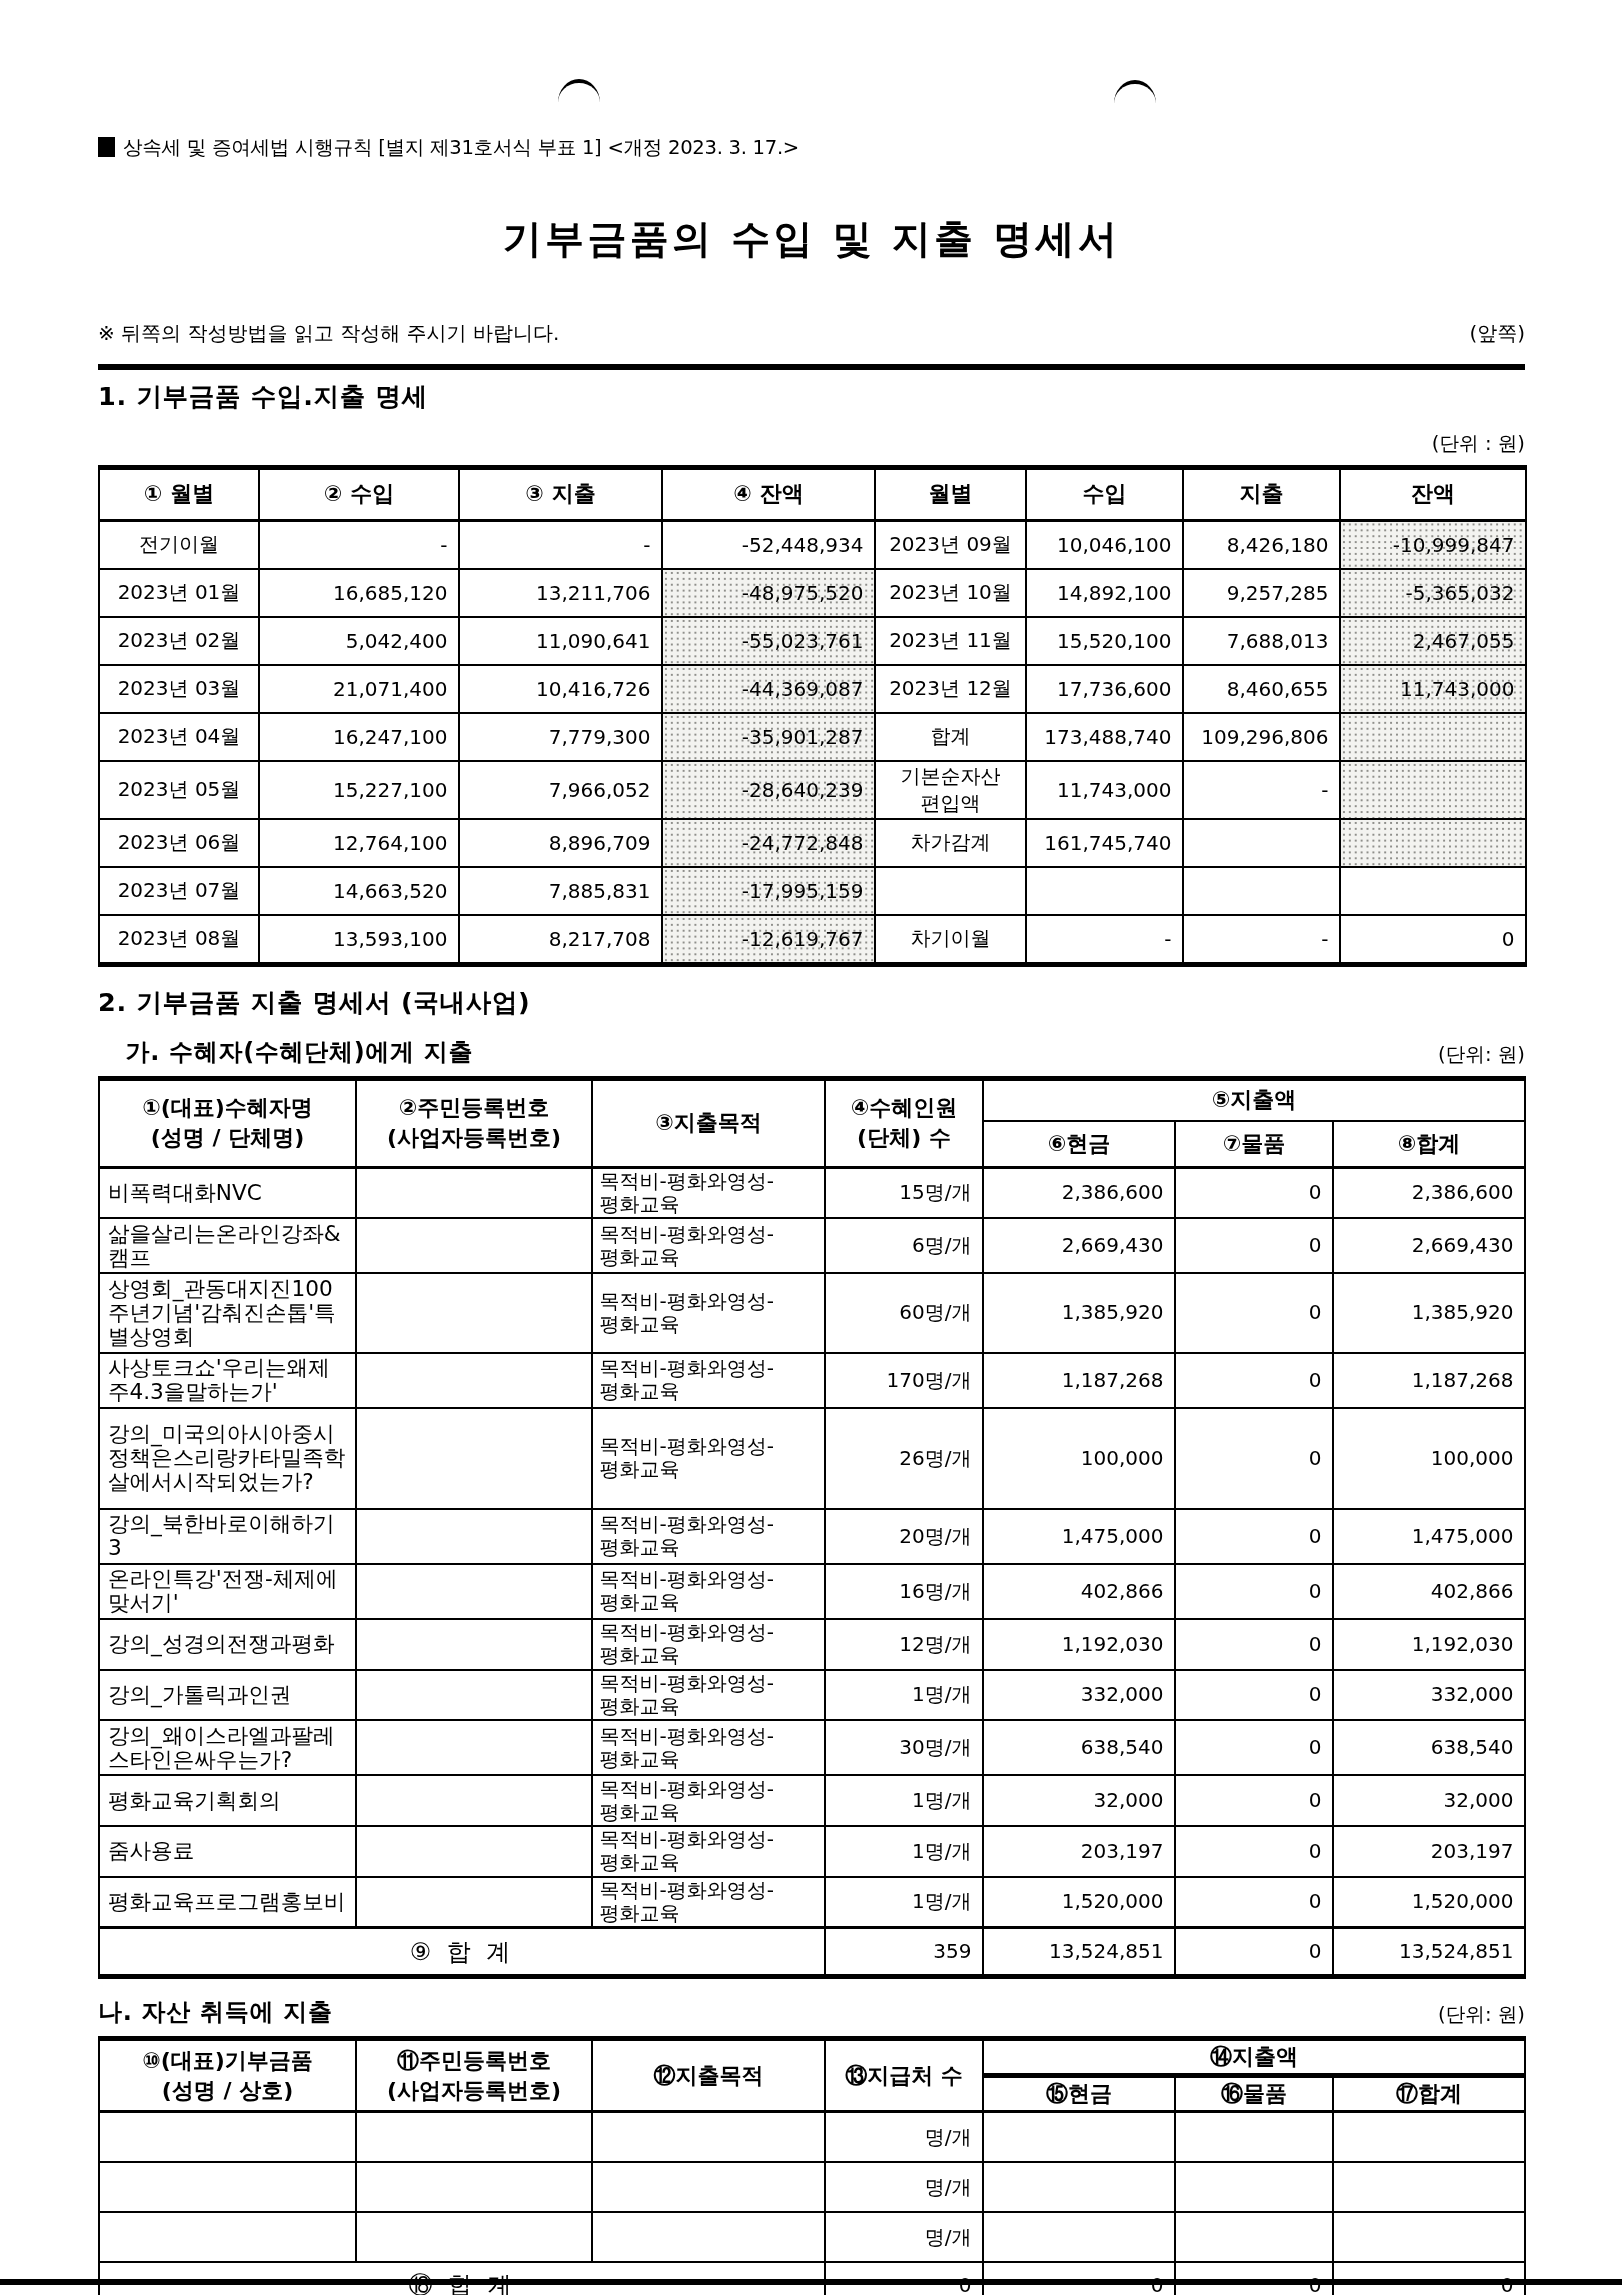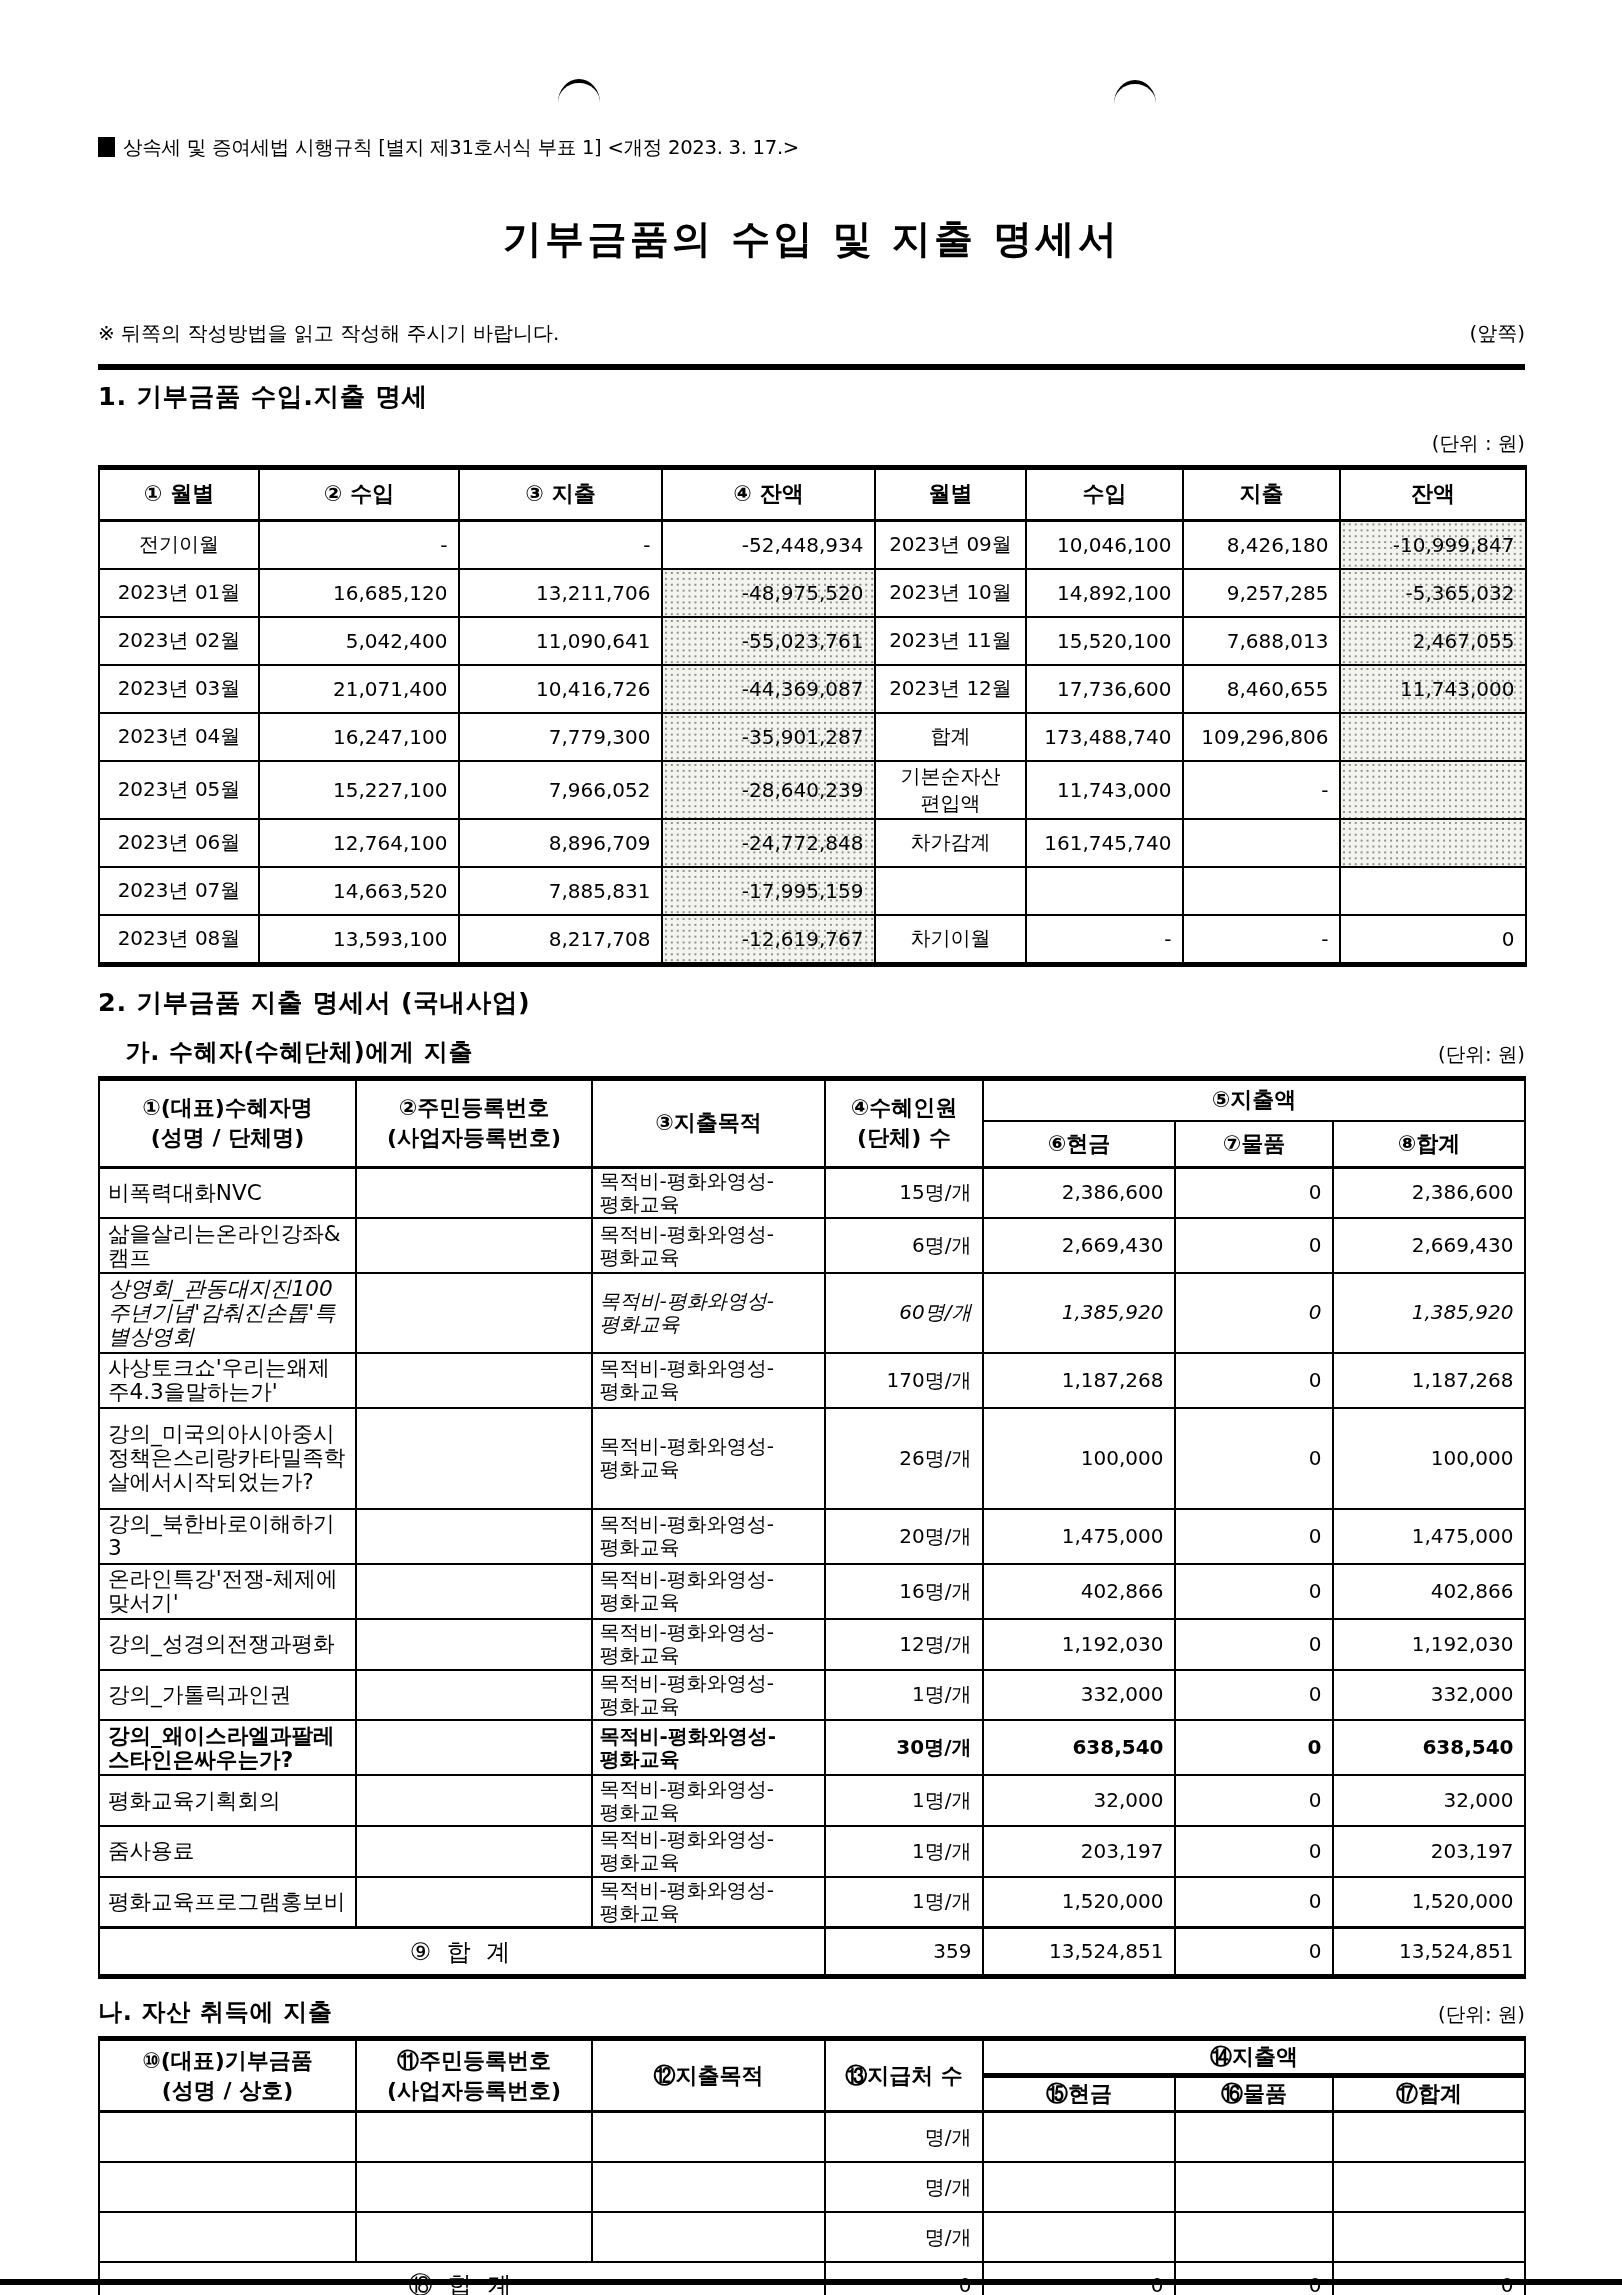--- a/index.html
+++ b/index.html
@@ -236,21 +236,21 @@
           <tr style="height: 50px;">
             <td class="name">삶을살리는온라인강좌&amp;캠프</td>
             <td class="ctr"></td>
             <td class="purpose">목적비-평화와영성-
 평화교육</td>
             <td class="num">6명/개</td>
             <td class="num">2,669,430</td>
             <td class="num">0</td>
             <td class="num">2,669,430</td>
           </tr>
-          <tr style="height: 72px; font-style: italic;">
+          <tr style="height: 72px;">
             <td class="name">상영회_관동대지진100주년기념'감춰진손톱'특별상영회</td>
             <td class="ctr"></td>
             <td class="purpose">목적비-평화와영성-
 평화교육</td>
             <td class="num">60명/개</td>
             <td class="num">1,385,920</td>
             <td class="num">0</td>
             <td class="num">1,385,920</td>
           </tr>
           <tr style="height: 50px; padding-left: 32px;">
@@ -306,21 +306,21 @@
           <tr style="height: 50px;">
             <td class="name">강의_가톨릭과인권</td>
             <td class="ctr"></td>
             <td class="purpose">목적비-평화와영성-
 평화교육</td>
             <td class="num">1명/개</td>
             <td class="num">332,000</td>
             <td class="num">0</td>
             <td class="num">332,000</td>
           </tr>
-          <tr style="height: 50px; font-weight: bold;">
+          <tr style="height: 50px;">
             <td class="name">강의_왜이스라엘과팔레스타인은싸우는가?</td>
             <td class="ctr"></td>
             <td class="purpose">목적비-평화와영성-
 평화교육</td>
             <td class="num">30명/개</td>
             <td class="num">638,540</td>
             <td class="num">0</td>
             <td class="num">638,540</td>
           </tr>
           <tr style="height: 49px;">

